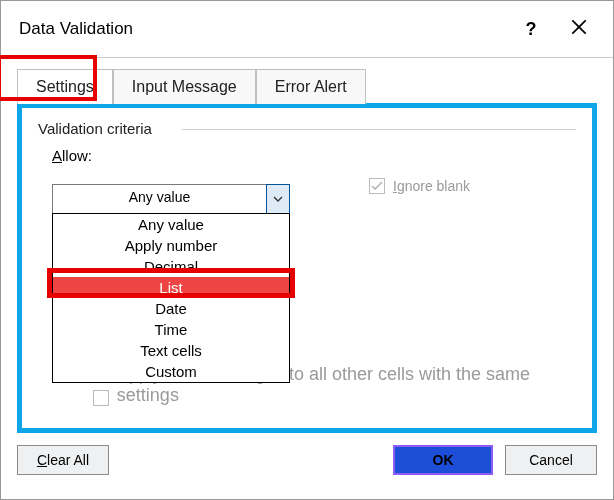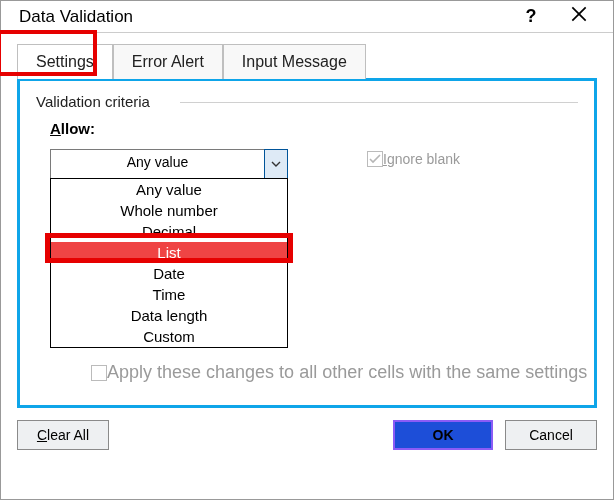--- a/index.html
+++ b/index.html
@@ -14,21 +14,21 @@
     overflow: hidden;
   }
   .dialog {
     width: 614px;
     height: 500px;
     border: 1px solid #999;
     background: #fff;
     position: relative;
   }
   .titlebar {
-    height: 32px;
+    height: 57px;
     display: flex;
     align-items: center;
     padding: 0 8px 0 18px;
     border-bottom: 1px solid #ccc;
   }
   .titlebar .title {
     flex: 1;
     font-size: 17px;
     color: #000;
   }
@@ -69,42 +69,41 @@
   .tab.inactive {
     background: #f8f8f8;
   }
   .tab-highlight {
     position: absolute;
     border: 4px solid #e60000;
     z-index: 5;
     pointer-events: none;
   }
   .panel {
-    border: 3px solid #0ea5e9;
+    border: 5px solid #0ea5e9;
     padding: 12px 16px 16px 16px;
     position: relative;
     z-index: 1;
     min-height: 330px;
   }
   .fieldset-label {
     color: #222;
     font-size: 15px;
     margin-bottom: 4px;
   }
   .fieldset-line {
     position: absolute;
     top: 21px;
     left: 160px;
     right: 16px;
     border-top: 1px solid #d0d0d0;
   }
   .allow-label {
-    margin: 10px 0 12px 14px;
+    margin: 10px 0 20px 14px;
     font-size: 15px;
-    font-weight: bold;
   }
   .select-wrap {
     margin-left: 14px;
     position: relative;
     width: 238px;
     text-align: center;
   }
   .select-box {
     display: flex;
     width: 238px;
@@ -146,21 +145,22 @@
     color: #fff;
   }
   .list-highlight {
     position: absolute;
     border: 5px solid #e60000;
     z-index: 12;
     pointer-events: none;
   }
   .checkbox-row {
     display: flex;
-    align-items: center;
+    align-items: flex-end;
+    gap: 8px;
     padding-left: 45px;
   }
   .checkbox {
     width: 16px;
     height: 16px;
     border: 1px solid #888;
     background: #fff;
     display: inline-flex;
     align-items: center;
     justify-content: center;
@@ -216,22 +216,22 @@
       <svg viewBox="0 0 12 12" width="16" height="16">
         <line x1="1" y1="1" x2="11" y2="11" stroke="#000" stroke-width="1.3"></line>
         <line x1="11" y1="1" x2="1" y2="11" stroke="#000" stroke-width="1.3"></line>
       </svg>
     </div>
   </div>
 
   <div class="body">
     <div class="tabs">
       <div class="tab active">Settings</div>
+      <div class="tab inactive">Input Message</div>
       <div class="tab inactive">Error Alert</div>
-      <div class="tab inactive">Input Message</div>
     </div>
     <div class="tab-highlight" style="left:-4px; top:-3px; width:100px; height:46px;"></div>
 
     <div class="panel">
       <div class="fieldset-label">Validation criteria</div>
       <div class="fieldset-line"></div>
 
       <div class="allow-label"><span style="text-decoration:underline">A</span><span>llow:</span></div>
 
       <div class="select-wrap">
@@ -239,26 +239,26 @@
           <div class="value">Any value</div>
           <div class="arrow">
             <svg viewBox="0 0 10 6">
                 <polyline points="1,1 5,5 9,1" fill="none" stroke="#333" stroke-width="1.4"></polyline>
               </svg>
           </div>
         </div>
 
         <div class="dropdown">
           <div class="opt">Any value</div>
-          <div class="opt">Whole number</div>
+          <div class="opt">Apply number</div>
           <div class="opt">Decimal</div>
           <div class="opt selected">List</div>
           <div class="opt">Date</div>
           <div class="opt">Time</div>
-          <div class="opt">Data length</div>
+          <div class="opt">Text cells</div>
           <div class="opt">Custom</div>
         </div>
         <div class="list-highlight" style="left:-5px; top:84px; width:248px; height:30px;"></div>
       </div>
 
       <div class="checkbox-row ignore-blank">
         <span class="checkbox disabled">
           <svg viewBox="0 0 12 10">
               <polyline points="1,5 4,8 11,1" fill="none" stroke="#b6b6b6" stroke-width="1.6"></polyline>
             </svg>

